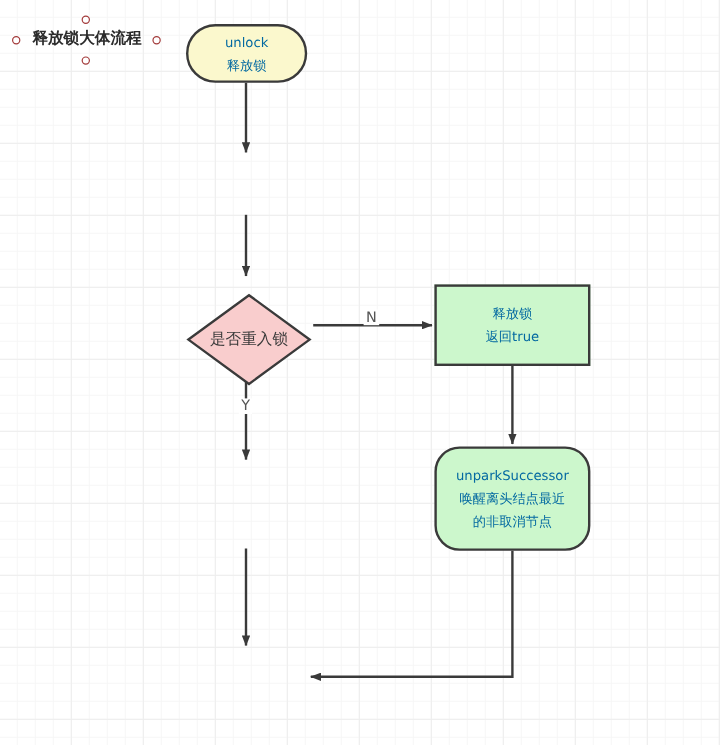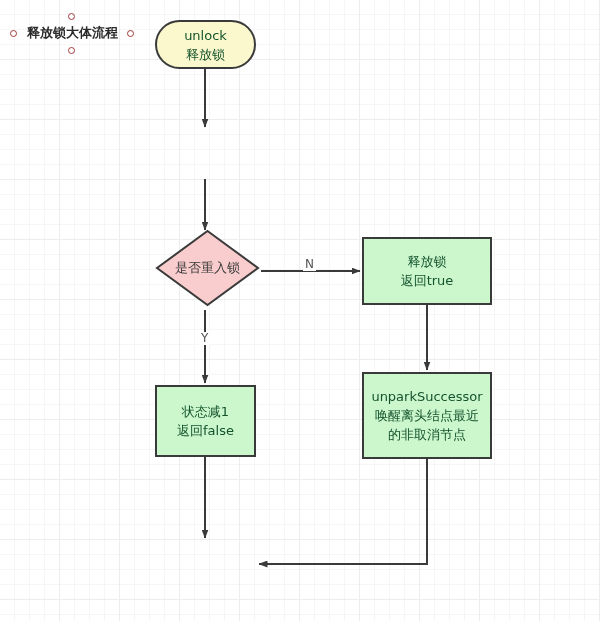--- a/index.html
+++ b/index.html
@@ -72,22 +72,22 @@
   .handle.bottom { left: 58px;  top: 25px; }
 
   
   .node {
     position: absolute;
     box-sizing: border-box;
     display: flex;
     align-items: center;
     justify-content: center;
     text-align: center;
-    color: #14532d;
-    font-size: 13px;
+    color: #0369a1;
+    font-size: 11px;
     line-height: 19px;
     white-space: pre-line;
     font-family: "DejaVu Sans", "Liberation Sans", sans-serif;
   }
   .node.terminal {
     background: #fbf8cd;
     border: 2px solid #3a3a3a;
     border-radius: 26px;
   }
   .node.process {
@@ -159,34 +159,32 @@
     <span class="handle right"></span>
     <span class="handle top"></span>
     <span class="handle bottom"></span>
     <span class="title-text">释放锁大体流程</span>
   </div>
 
   <div class="node terminal" style="left:155px; top:20px; width:101px; height:49px;">unlock
 释放锁</div>
 
 
-  <div class="diamond-wrap" style="left:155px; top:229px; width:105px; height:78px;">
+  <div class="diamond-wrap" style="left:155px; top:244px; width:105px; height:78px;">
     <svg width="105" height="78" viewBox="0 0 105 78" xmlns="http://www.w3.org/2000/svg">
       <polygon points="52.5,2 103,39 52.5,76 2,39" fill="#f9cdcd" stroke="#3a3a3a" stroke-width="2"></polygon>
     </svg>
     <span class="diamond-label">是否重入锁</span>
   </div>
 
   <div class="node process" style="left:362px; top:237px; width:130px; height:68px;">释放锁
 返回true</div>
 
-  <div class="node process" style="left:155px; top:385px; width:101px; height:72px;">状态减1
-返回false</div>
 
-  <div class="node process" style="left:362px; top:372px; width:130px; height:87px;">unparkSuccessor
+  <div class="node process" style="left:362px; top:372px; width:130px; height:87px;border-radius:21px;">unparkSuccessor
 唤醒离头结点最近
 的非取消节点</div>
 
 
   <span class="edge-label" style="left:303px; top:258px;">N</span>
 
   <span class="edge-label" style="left:199px; top:332px;">Y</span>
 
 </div>
 

